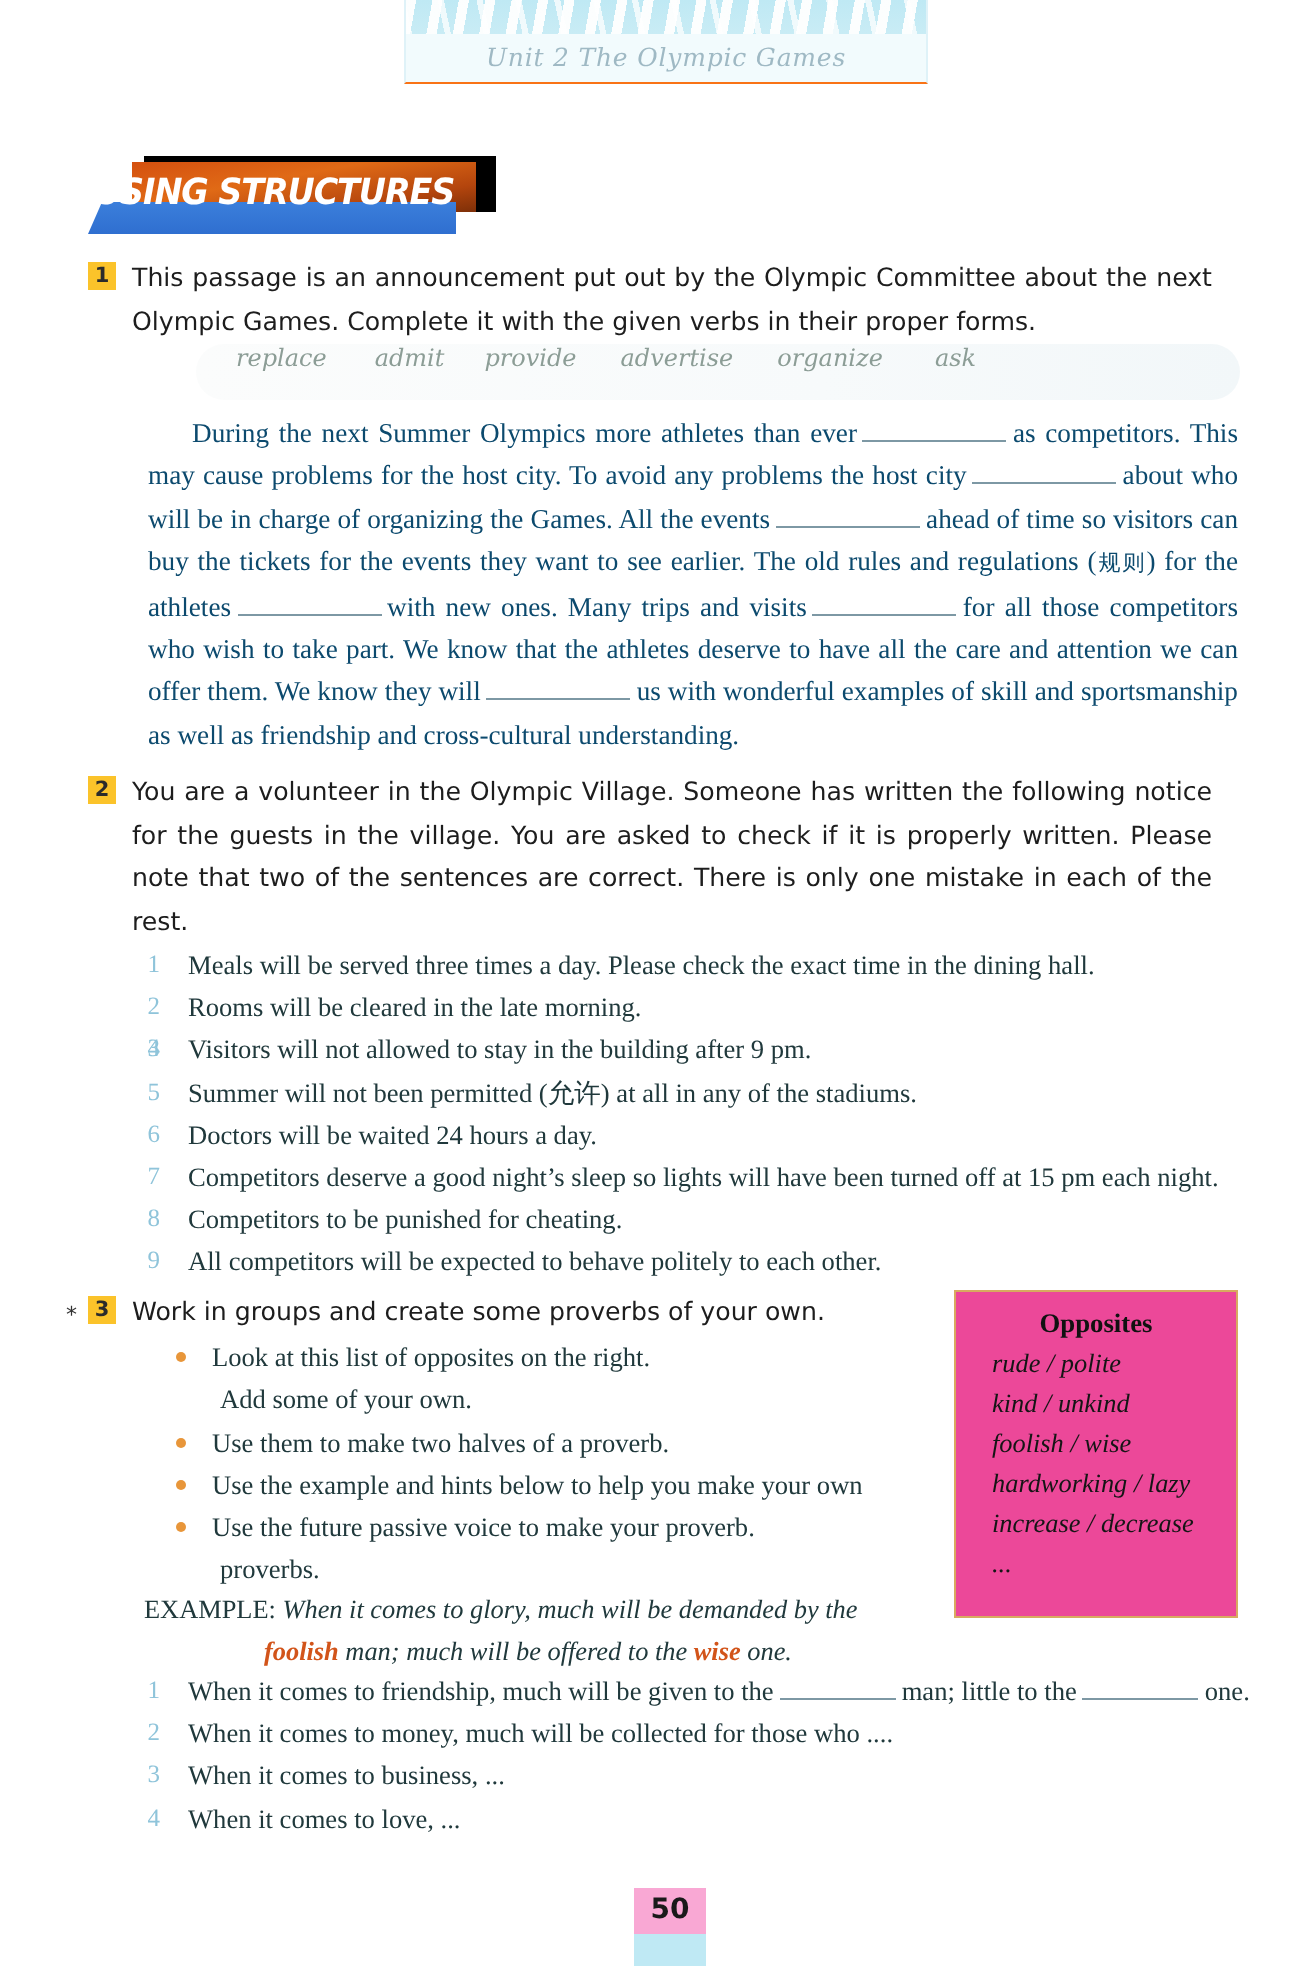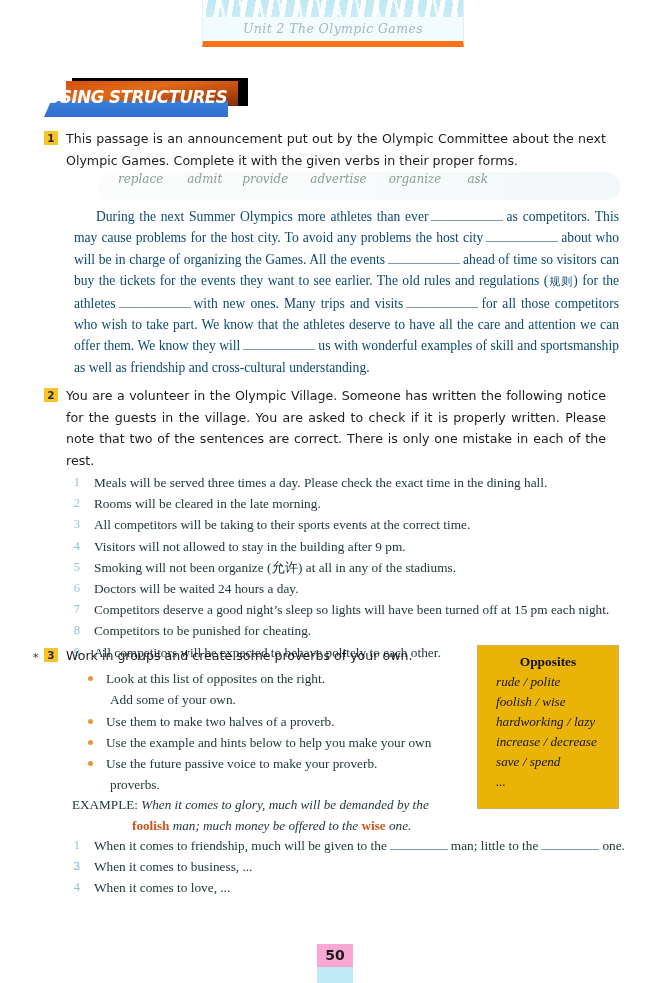--- a/index.html
+++ b/index.html
@@ -19,21 +19,21 @@
   
   .unit-banner {
     position: absolute;
     left: 202px;
     top: 0;
     width: 260px;
     height: 41px;
     background: #f2fbfd;
     border-left: 1px solid #dff2f8;
     border-right: 1px solid #dff2f8;
-    border-bottom: 6px solid #f97316;
+    border-bottom: 1px solid #f97316;
   }
   .unit-banner-texture {
     position: absolute;
     left: 0; top: 0;
     width: 100%;
     height: 17px;
     background:
       repeating-linear-gradient(100deg, rgba(255,255,255,.95) 0 5px, rgba(255,255,255,0) 5px 13px),
       repeating-linear-gradient(78deg, rgba(255,255,255,.75) 0 3px, rgba(255,255,255,0) 3px 19px),
       linear-gradient(#bfe9f4, #c9ecf5);
@@ -245,31 +245,31 @@
     font-family: "Liberation Serif", "DejaVu Serif", serif;
     font-size: 13.2px;
     line-height: 20.5px;
     color: #20393c;
   }
   .example-label { font-style: normal; }
   .example-italic { font-style: italic; }
   .example-line2 {
     padding-left: 60px;
   }
-  .hl { color: #d2541a; font-weight: bold; }
+  .hl { color: #d2541a; font-weight: bold; font-style: italic; }
 
   
   .opposites {
     position: absolute;
     left: 477px;
     top: 645px;
     width: 142px;
     height: 164px;
     border: 1px solid #d8aa60;
-    background: #eab308;
+    background: #ec4899;
     box-sizing: border-box;
     padding: 6px 0 0 0;
   }
   .opposites-title {
     text-align: center;
     font-family: "Liberation Serif", "DejaVu Serif", serif;
     font-weight: bold;
     font-size: 13.4px;
     line-height: 20px;
     color: #111;
@@ -349,23 +349,23 @@
 <div class="exercise" style="top:385px;">
   <div class="ex-head">
     <span class="ex-badge">2</span>
     <span>You are a volunteer in the Olympic Village. Someone has written the following notice for the guests in the village. You are asked to check if it is properly written. Please note that two of the sentences are correct. There is only one mistake in each of the rest.</span>
   </div>
 </div>
 
 <div class="numlist" id="notice-list" style="top:472px;">
     <div class="numlist-row"><span class="numlist-num">1</span><span>Meals will be served three times a day. Please check the exact time in the dining hall.</span></div>
     <div class="numlist-row"><span class="numlist-num">2</span><span>Rooms will be cleared in the late morning.</span></div>
-    <div class="numlist-row"><span class="numlist-num">3</span><span>All competitors will be taking to their sports events at the correct time.</span></div>
+    <div class="numlist-row"><span class="numlist-num">3</span></div>
     <div class="numlist-row"><span class="numlist-num">4</span><span>Visitors will not allowed to stay in the building after 9 pm.</span></div>
-    <div class="numlist-row"><span class="numlist-num">5</span><span>Smoking will not been organize (允许) at all in any of the stadiums.</span></div>
+    <div class="numlist-row"><span class="numlist-num">5</span><span>Summer will not been permitted (允许) at all in any of the stadiums.</span></div>
     <div class="numlist-row"><span class="numlist-num">6</span><span>Doctors will be waited 24 hours a day.</span></div>
     <div class="numlist-row"><span class="numlist-num">7</span><span>Competitors deserve a good night’s sleep so lights will have been turned off at 15 pm each night.</span></div>
     <div class="numlist-row"><span class="numlist-num">8</span><span>Competitors to be punished for cheating.</span></div>
     <div class="numlist-row"><span class="numlist-num">9</span><span>All competitors will be expected to behave politely to each other.</span></div>
   </div>
 
 <div class="exercise" style="top:645px;">
   <div class="ex-head">
     <span class="ex-star">*</span>
     <span class="ex-badge">3</span>
@@ -394,47 +394,47 @@
   <div class="bullet-cont">proverbs.</div>
 </div>
 
 <div class="example">
   <div>
     <span class="example-label">EXAMPLE:</span>
     <span class="example-italic">When it comes to glory, much will be demanded by the</span>
   </div>
   <div class="example-line2">
     <span class="hl">foolish</span>
-    <span class="example-italic">man; much money be offered to the</span>
+    <span class="example-italic">man; much will be offered to the</span>
     <span class="hl">wise</span>
     <span class="example-italic">one.</span>
   </div>
 </div>
 
 <div class="numlist" style="top:835px;">
   <div class="numlist-row">
     <span class="numlist-num">1</span><span>When it comes to friendship, much will be given to the</span><span class="blank blank-sm"></span><span>man; little to the</span><span class="blank blank-sm"></span><span>one.</span>
   </div>
   <div class="numlist-row">
-    <span class="numlist-num">2</span>
+    <span class="numlist-num">2</span><span>When it comes to money, much will be collected for those who ....</span>
   </div>
   <div class="numlist-row">
     <span class="numlist-num">3</span><span>When it comes to business, ...</span>
   </div>
   <div class="numlist-row">
     <span class="numlist-num">4</span><span>When it comes to love, ...</span>
   </div>
 </div>
 
 <div class="opposites">
   <div class="opposites-title">Opposites</div>
   <div id="opposites-list">
       <div class="opposites-item">rude / polite</div>
+      <div class="opposites-item">kind / unkind</div>
       <div class="opposites-item">foolish / wise</div>
       <div class="opposites-item">hardworking / lazy</div>
       <div class="opposites-item">increase / decrease</div>
-      <div class="opposites-item">save / spend</div>
       <div class="opposites-item">...</div>
     </div>
 </div>
 
 <div class="footer-band"></div>
 <div class="footer-num">50</div>
 
 </body></html>

